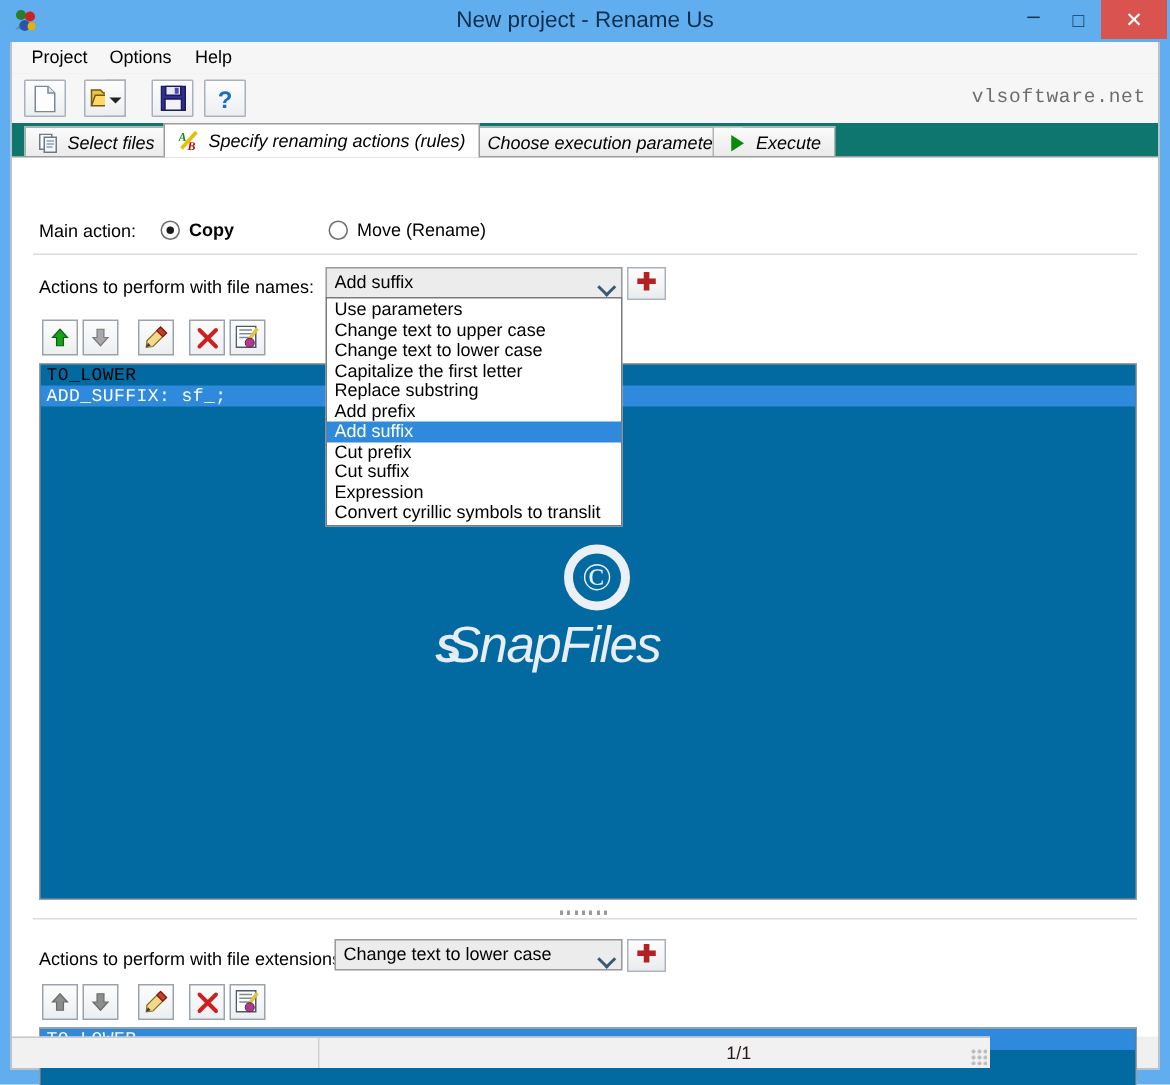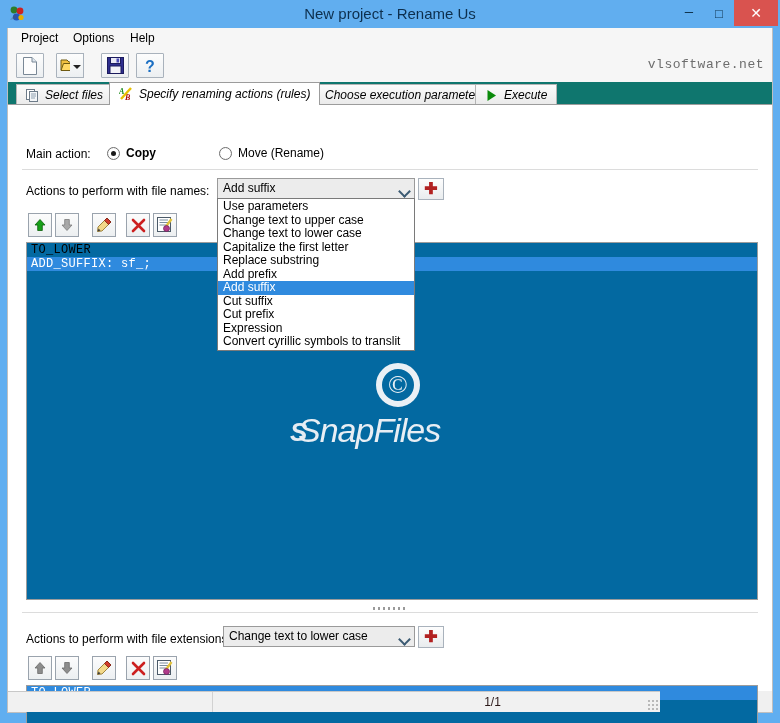--- a/index.html
+++ b/index.html
@@ -605,22 +605,22 @@
       </div>
 
       <div id="dropdown" style="left:209px; top:93px; width:198px;">
         <div class="dd-item">Use parameters</div>
         <div class="dd-item">Change text to upper case</div>
         <div class="dd-item">Change text to lower case</div>
         <div class="dd-item">Capitalize the first letter</div>
         <div class="dd-item">Replace substring</div>
         <div class="dd-item">Add prefix</div>
         <div class="dd-item sel">Add suffix</div>
+        <div class="dd-item">Cut prefix</div>
         <div class="dd-item">Cut suffix</div>
-        <div class="dd-item">Cut prefix</div>
         <div class="dd-item">Expression</div>
         <div class="dd-item">Convert cyrillic symbols to translit</div>
       </div>
 
       <div id="splitter" style="top:500px;">
         <div class="dots"></div>
       </div>
       <hr class="sep" style="left:14px; top:507px; width:736px;">
 
       <div class="row-label" style="left:18px; top:527px;">Actions to perform with file extensions:</div>

